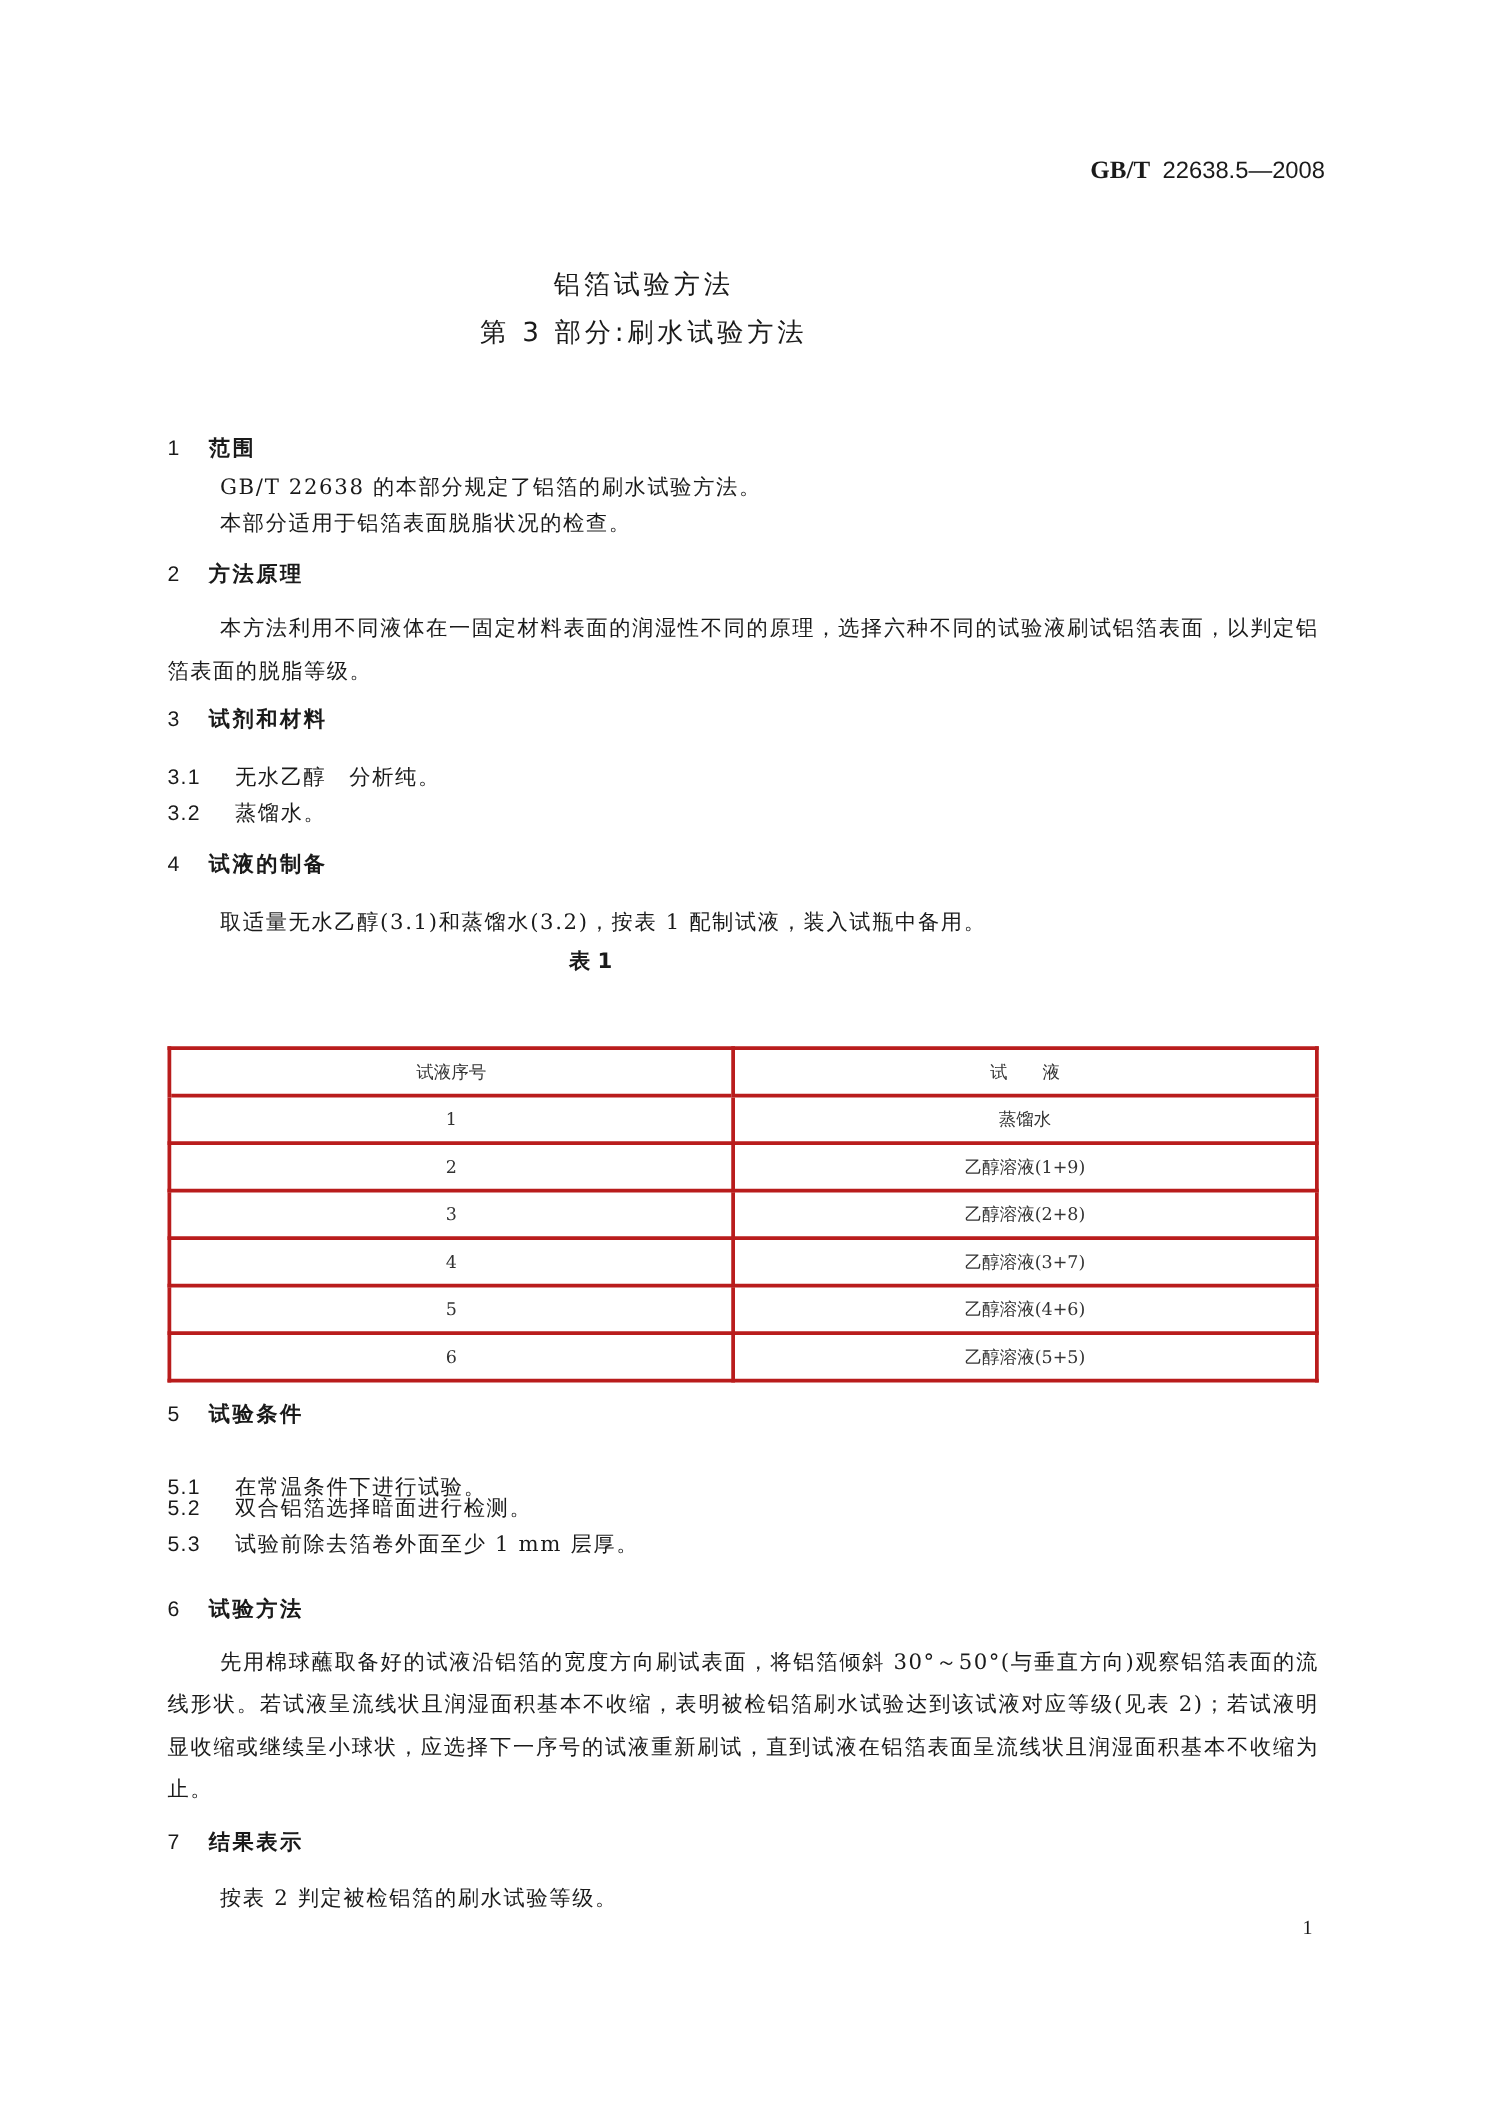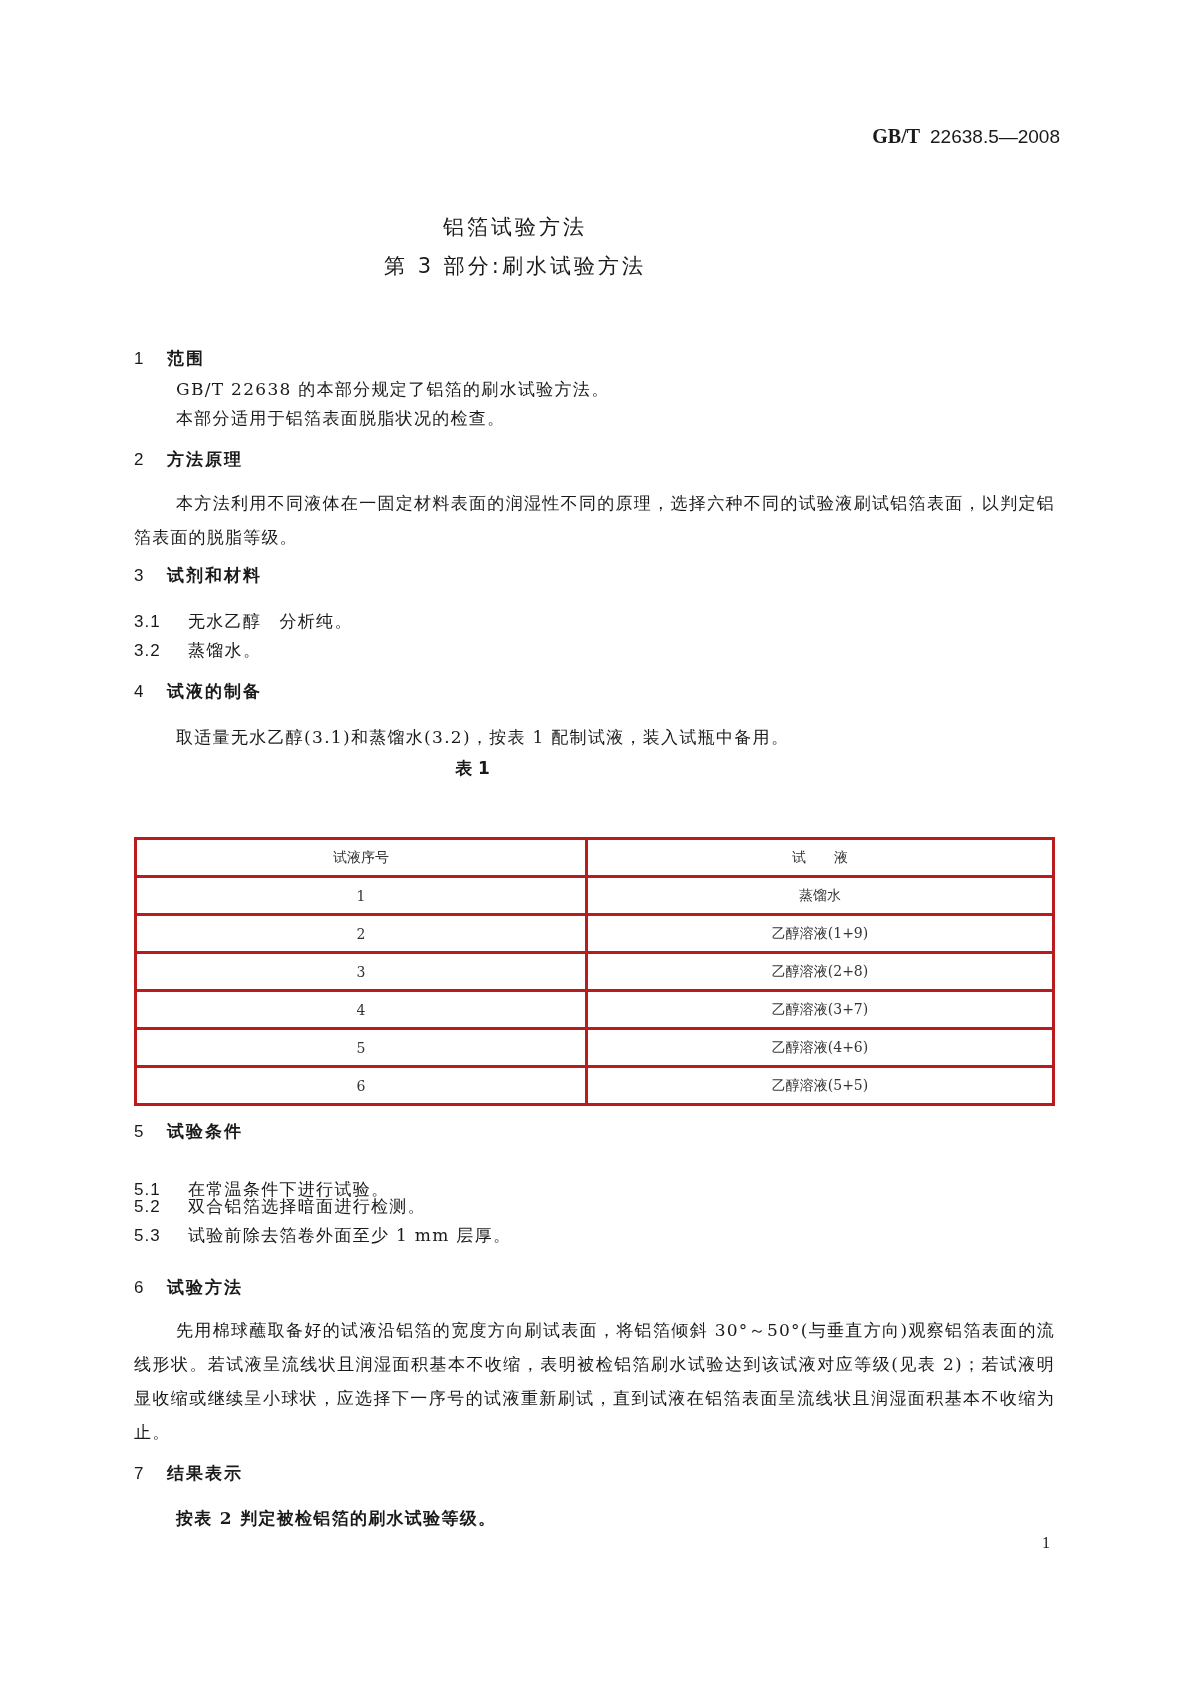--- a/index.html
+++ b/index.html
@@ -82,15 +82,15 @@
 
 <div class="abs h" style="top:1120px;"><span class="num">5</span><span>试验条件</span></div>
 <div class="abs sub" style="top:1166px;margin-top:12px;"><span class="num">5.1</span><span>在常温条件下进行试验。</span></div>
 <div class="abs sub" style="top:1195px;"><span class="num">5.2</span><span>双合铝箔选择暗面进行检测。</span></div>
 <div class="abs sub" style="top:1224px;"><span class="num">5.3</span><span>试验前除去箔卷外面至少 1 mm 层厚。</span></div>
 
 <div class="abs h" style="top:1276px;"><span class="num">6</span><span>试验方法</span></div>
 <div class="abs justify" style="top:1313px;">先用棉球蘸取备好的试液沿铝箔的宽度方向刷试表面，将铝箔倾斜 30°～50°(与垂直方向)观察铝箔表面的流线形状。若试液呈流线状且润湿面积基本不收缩，表明被检铝箔刷水试验达到该试液对应等级(见表 2)；若试液明显收缩或继续呈小球状，应选择下一序号的试液重新刷试，直到试液在铝箔表面呈流线状且润湿面积基本不收缩为止。</div>
 
 <div class="abs h" style="top:1462px;"><span class="num">7</span><span>结果表示</span></div>
-<div class="abs p" style="left:176px; top:1507px;font-weight:bold;">按表 2 判定被检铝箔的刷水试验等级。</div>
+<div class="abs p" style="left:176px; top:1507px;">按表 2 判定被检铝箔的刷水试验等级。</div>
 
 <div class="abs pgno">1</div>
 
 </body></html>

